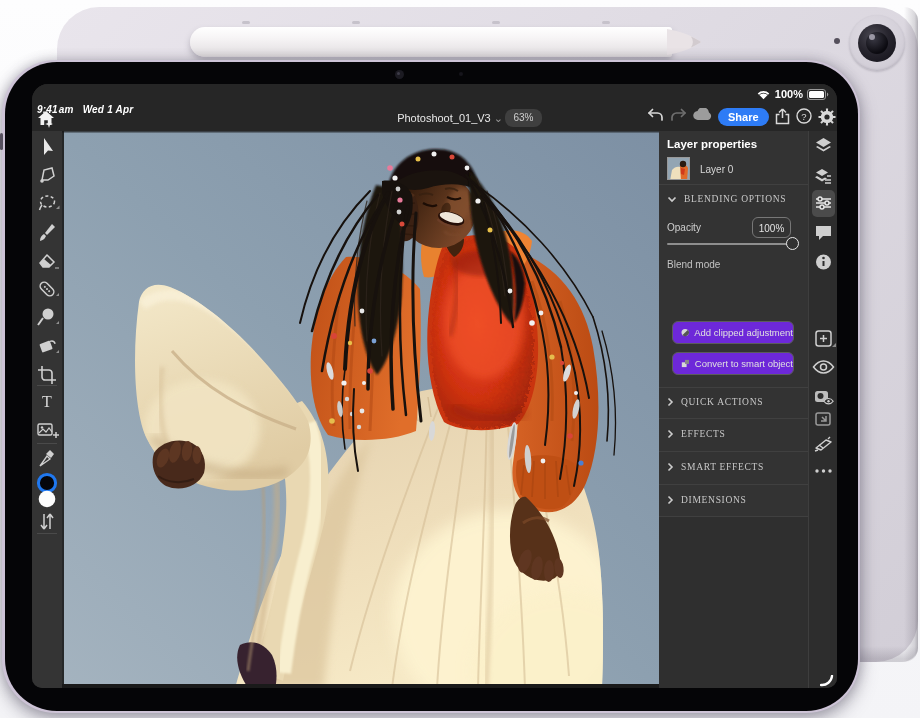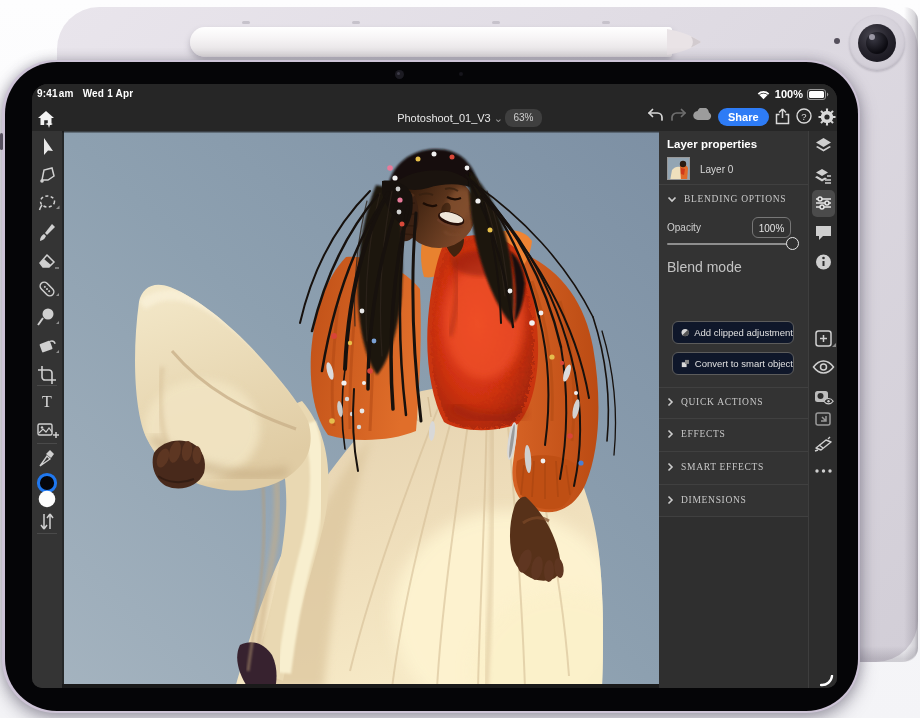--- a/index.html
+++ b/index.html
@@ -24,41 +24,41 @@
 
 .ipad-front { position:absolute; left:2px; top:60px; width:858px; height:653px; border-radius:54px; background:#cdc3d6; box-shadow:0 8px 18px rgba(80,75,95,.4), 0 0 12px rgba(70,65,85,.3); }
 .ipad-glass { position:absolute; left:3px; top:2px; width:853px; height:649px; border-radius:52px; background:#050507; }
 .slot { position:absolute; left:0px; top:133px; width:3px; height:17px; background:#56505e; border-radius:2px; }
 
 
 .screen { position:absolute; left:30px; top:24px; width:805px; height:604px; border-radius:16px 16px 10px 10px; background:#262626; overflow:hidden; }
 
 
 .statusbar { position:absolute; left:0; top:0; width:100%; height:20px; color:#fff; font-size:10px; font-weight:700; }
-.st-left { position:absolute; left:5px; top:4px; letter-spacing:.2px; }
+.st-left { position:absolute; left:5px; top:20px; letter-spacing:.2px;font-style:italic; }
 .st-right { position:absolute; right:8px; top:4px; display:flex; align-items:center; gap:4px; }
 .topbar { position:absolute; left:0; top:0; width:100%; height:47px; background:#262626; }
 .home { position:absolute; left:5px; top:26px; }
 .doc-title { position:absolute; left:306px; top:28px; width:165px; text-align:right; white-space:nowrap; color:#e8e8e8; font-size:11px; }
 .zoom-chip { position:absolute; left:473px; top:25px; width:37px; height:18px; background:#3f3f3f; border-radius:8px; color:#cfcfcf; font-size:10px; text-align:center; line-height:18px; }
 .tb-icons { position:absolute; left:615px; top:24px; width:190px; display:flex; align-items:flex-start; gap:6px; }
 .share-btn { background:#2e7cf6; color:#fff; font-size:11px; font-weight:700; border-radius:13px; padding:3px 10px; }
 
 
 .toolbar { position:absolute; left:0; top:47px; width:30px; height:557px; background:#343434; }
 .tool { position:absolute; left:0; width:30px; height:22px; display:flex; justify-content:center; align-items:center; }
 .tool-div { position:absolute; left:5px; width:20px; height:1px; background:#4a4a4a; }
 
 
 .canvas { position:absolute; left:30px; top:47px; width:597px; height:557px; background:#1d1d1d; }
 
 
 .panel { position:absolute; left:627px; top:47px; width:149px; height:557px; background:#333333; color:#d8d8d8;padding-left:41px; }
 .p-div { position:absolute; left:0; width:149px; height:1px; background:#404040; }
-.btn { position:absolute; left:13px; width:122px; height:23px; white-space:nowrap; overflow:hidden; border:1px solid #5c5c5c; border-radius:6px; background:#0f172a; color:#e0e0e0; font-size:9.5px; display:flex; align-items:center; gap:5px; padding-left:8px; }
+.btn { position:absolute; left:13px; width:122px; height:23px; white-space:nowrap; overflow:hidden; border:1px solid #5c5c5c; border-radius:6px; background:#6d28d9; color:#e0e0e0; font-size:9.5px; display:flex; align-items:center; gap:5px; padding-left:8px; }
 .sect { position:absolute; left:8px; color:#c8c8c8; font-size:9.5px; letter-spacing:.7px; display:flex; align-items:center; gap:7px;font-family:Liberation Serif, serif; }
 
 
 .iconstrip { position:absolute; left:776px; top:47px; width:29px; height:557px; background:#2d2d2d; border-left:1px solid #3e3e3e; }
 .is-icon { position:absolute; left:0; width:29px; height:24px; display:flex; justify-content:center; align-items:center; }
 </style>
 </head>
 <body>
 <div class="stage">
   <div class="ipad-back">
@@ -496,21 +496,21 @@
       <div class="sect" style="top:63px;">
           <svg width="10" height="7">
             <path d="M1.5 1.5 L5 5 L8.5 1.5" stroke="#ccc" stroke-width="1.7" fill="none"></path>
           </svg>
           <span>BLENDING OPTIONS</span>
         </div>
       <div style="position:absolute;left:8px;top:91px;font-size:10px;color:#cfcfcf;">Opacity</div>
       <div style="position:absolute;left:93px;top:86px;width:39px;height:21px;border:1px solid #777;border-radius:6px;color:#e3e3e3;font-size:10px;text-align:center;line-height:21px;">100%</div>
       <div style="position:absolute;left:8px;top:112px;width:126px;height:2px;background:#8e8e8e;border-radius:1px;"></div>
       <div style="position:absolute;left:127px;top:106px;width:13px;height:13px;border:1.5px solid #e8e8e8;border-radius:50%;background:#313131;"></div>
-      <div style="position:absolute;left:8px;top:128px;font-size:14px;color:#c3c3c3;text-align:right;">Blend mode</div>
+      <div style="position:absolute;left:8px;top:128px;font-size:10px;color:#c3c3c3;text-align:right;">Blend mode</div>
       <div class="btn" style="top:190px;">
         <svg width="11" height="11" viewBox="0 0 11 11">
             <circle cx="5.5" cy="5.5" r="4.8" fill="#d8d8d8"></circle>
             <path d="M2 9 A4.8 4.8 0 0 0 9 2 Z" fill="#555"></path>
           </svg>
         <span>Add clipped adjustment</span>
       </div>
       <div class="btn" style="top:221px;">
         <svg width="11" height="11" viewBox="0 0 11 11">
             <rect x="1" y="4" width="6" height="6" fill="#d8d8d8"></rect>

